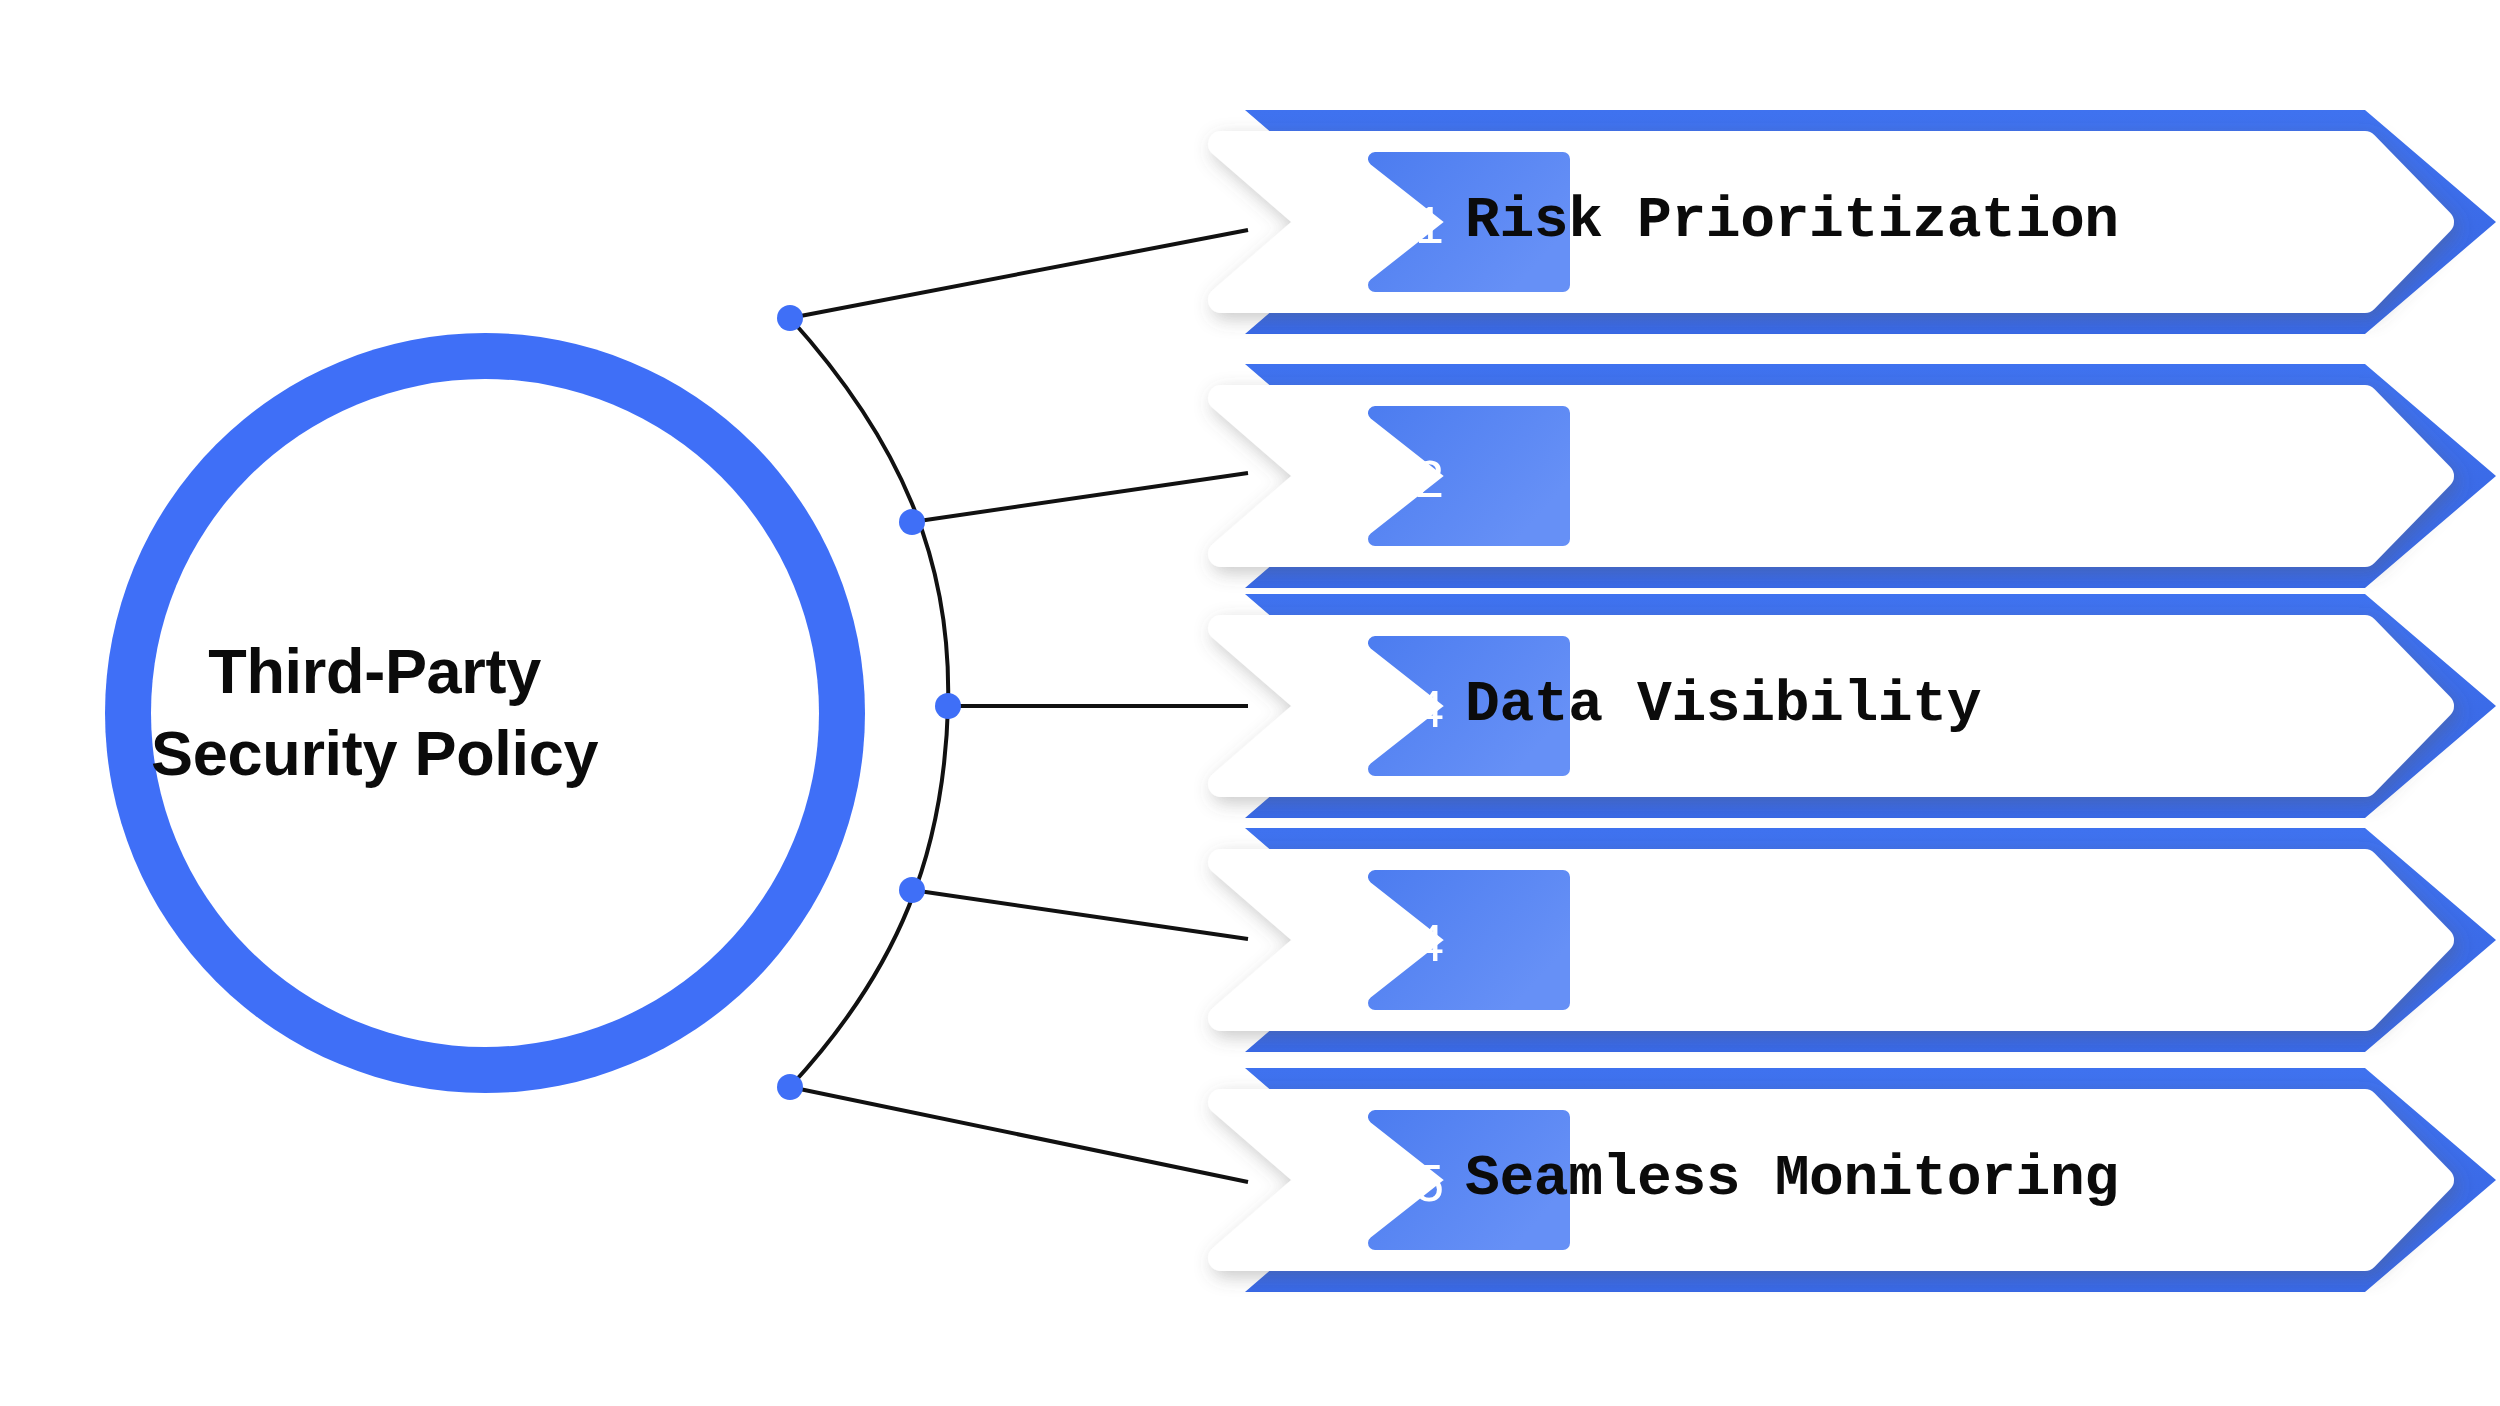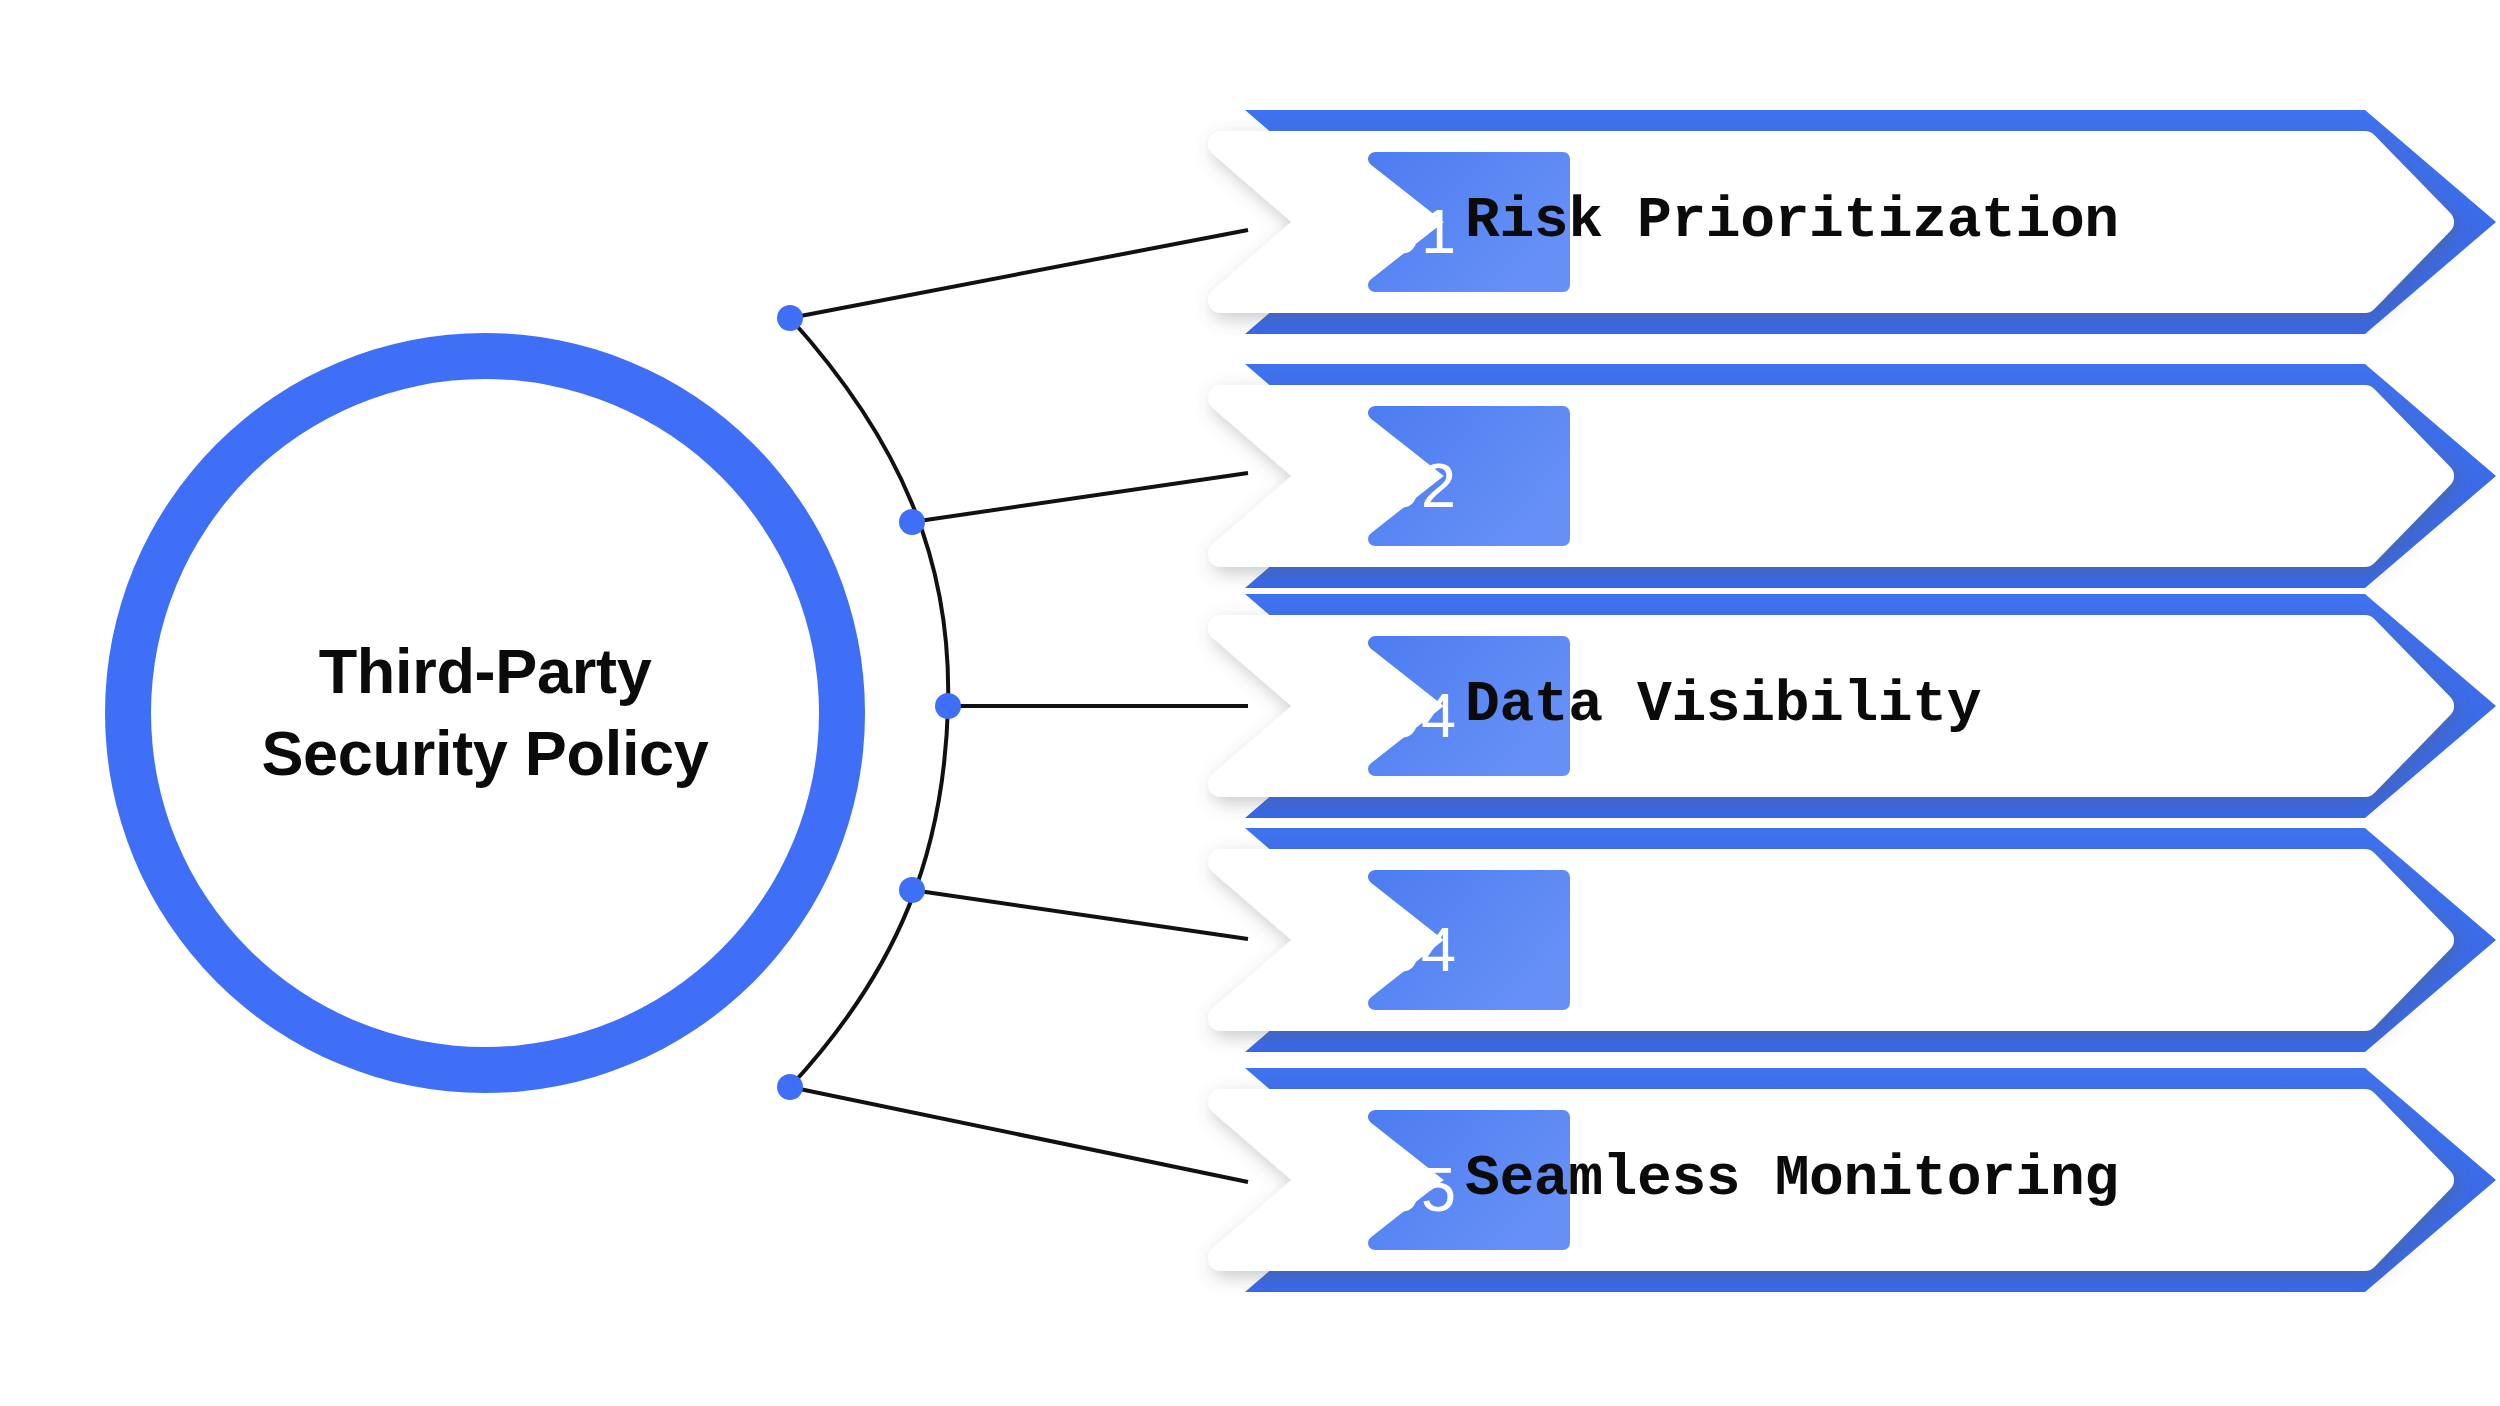--- a/index.html
+++ b/index.html
@@ -12,41 +12,41 @@
 
   
   .hub{
     position:absolute;left:105px;top:333px;
     width:760px;height:760px;border-radius:50%;
     background:var(--ring,#3f6ff7);
     display:flex;align-items:center;justify-content:center;
   }
   .hub-inner{
     width:668px;height:668px;border-radius:50%;background:#fff;
-    display:flex;align-items:center;justify-content:center;
+    display:flex;align-items:center;
     text-align:center;
   }
   .hub-title{
     font-size:63px;font-weight:bold;color:#0b0b0b;
     line-height:1.30;letter-spacing:-0.3px;white-space:pre-line;
   }
 
   
   #links{position:absolute;left:0;top:0;width:2500px;height:1406px;pointer-events:none;}
 
   
   .row{position:absolute;left:1215px;width:1285px;height:232px;}
   .row .frame,.row .plate{position:absolute;left:0;top:0;width:100%;height:100%;}
 
   
   .frame svg,.plate svg{display:block;width:100%;height:100%;overflow:visible;}
 
   .num{
     position:absolute;
-    font-size:63px;font-weight:normal;color:#ffffff;
+    font-size:52px;font-weight:normal;color:#ffffff;
     letter-spacing:1px;
     z-index:6;pointer-events:none;
   }
   .label{
     position:absolute;
     font-size:58px;font-weight:bold;color:#0b0b0b;
     letter-spacing:-0.4px;white-space:nowrap;
     z-index:6;
     font-family:Liberation Mono, monospace;
   }

